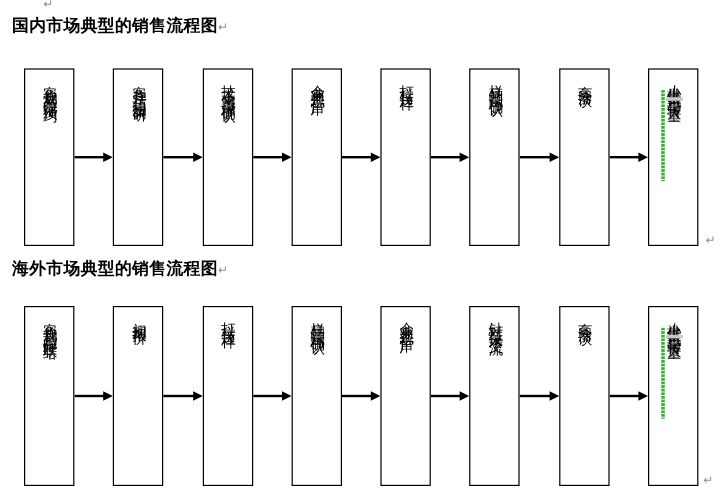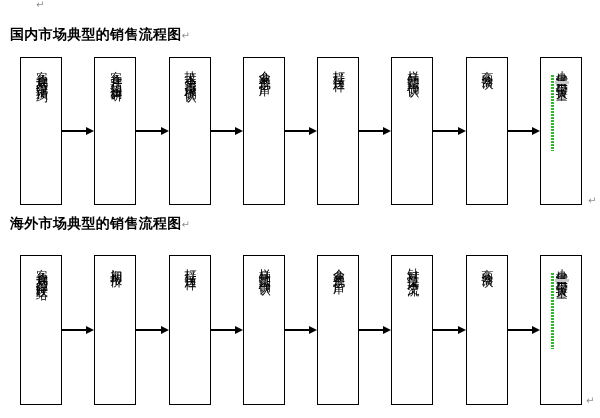--- a/index.html
+++ b/index.html
@@ -15,21 +15,21 @@
   }
   #top-mark   { left:36px; top:0px; }
   #row1-end-mark { left:588px; top:196px; }
   #row2-end-mark { left:586px; top:396px; }
 
   .flow-title {
     position:absolute; left:10px;
     font-size:14px; font-weight:bold; letter-spacing:0.3px;
     white-space:nowrap;
   }
-  #title-domestic { top:26px; }
+  #title-domestic { top:13px; }
   #title-overseas { top:215px; }
   .title-mark { font-size:10px; font-weight:normal; color:#8f8f8f; }
 
   .flow-row {
     position:absolute; left:20px; width:562px;
     display:flex; align-items:stretch;
   }
   #row-domestic { top:57px; height:148px; }
   #row-overseas { top:255px; height:150px; }
 

